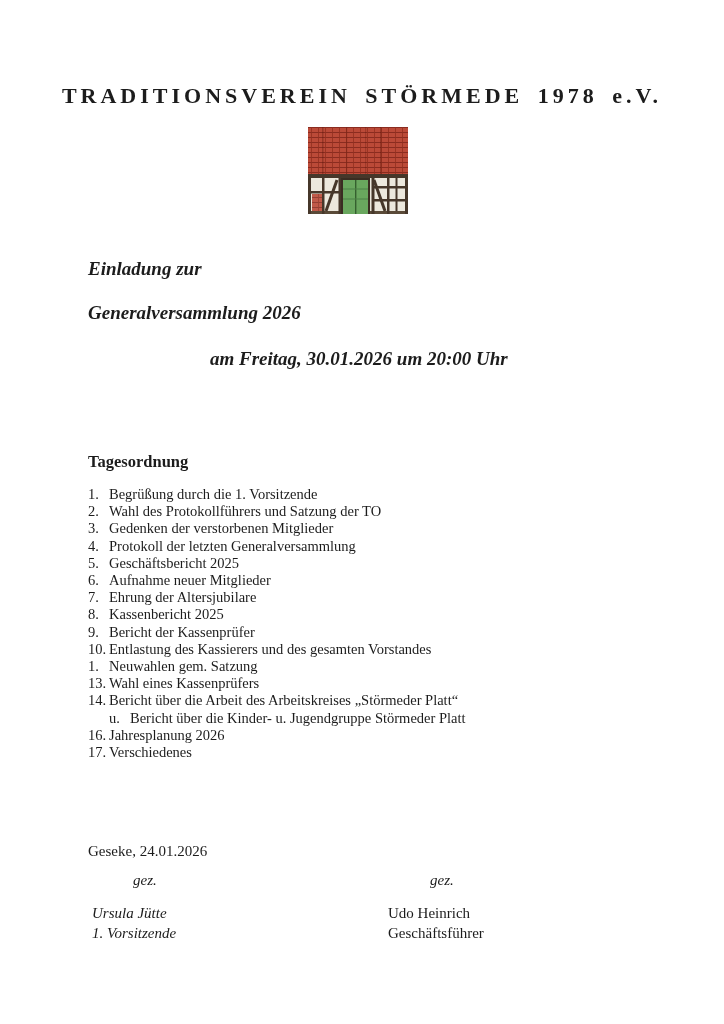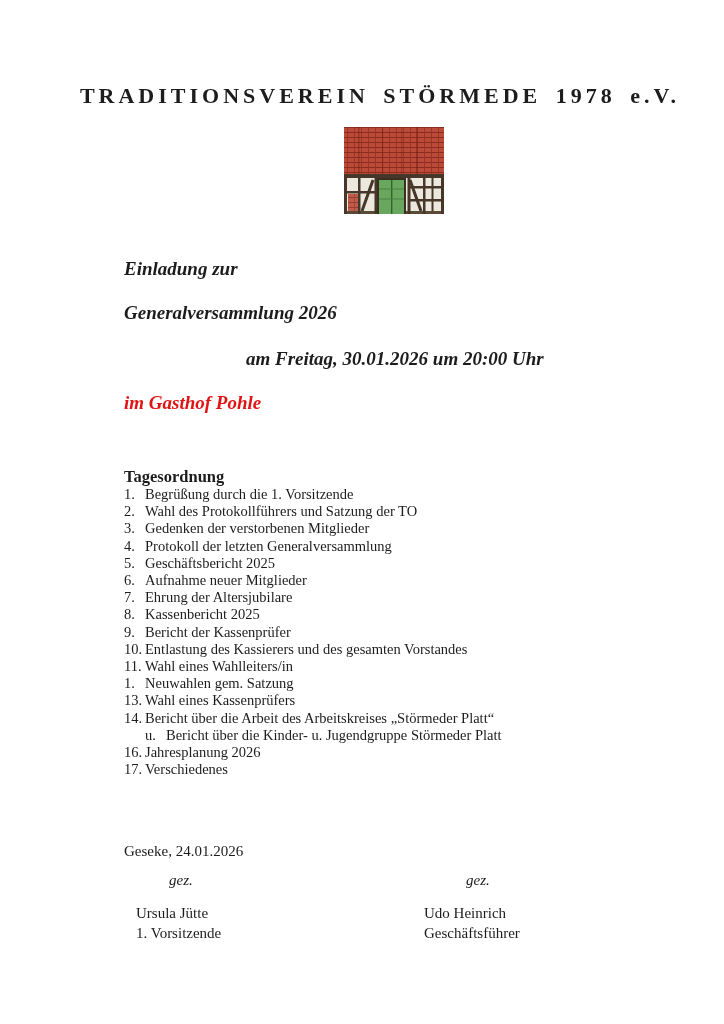--- a/index.html
+++ b/index.html
@@ -9,21 +9,20 @@
     color: #1c1c1c;
     width: 724px;
     height: 1024px;
     position: relative;
     overflow: hidden;
   }
   .page {
     position: absolute;
     inset: 0;
     background: #ffffff;
-    margin-left: 36px;
   }
   .title {
     position: absolute;
     top: 83px;
     left: 0;
     right: 0;
     text-align: center;
     font-size: 22px;
     font-weight: bold;
     letter-spacing: 4px;
@@ -44,21 +43,21 @@
     font-weight: bold;
     font-style: italic;
     white-space: nowrap;
   }
   .inv1 { top: 258px; }
   .inv2 { top: 302px; }
   .inv3 { top: 348px; left: 210px; }
   .inv4 { top: 392px; color: #e01414; }
   .agenda-heading {
     position: absolute;
-    top: 467px;
+    top: 452px;
     left: 88px;
     font-size: 16.5px;
     font-weight: bold;
   }
   .agenda {
     position: absolute;
     top: 486px;
     left: 88px;
     right: 30px;
     font-size: 14.5px;
@@ -81,21 +80,21 @@
     font-style: italic;
   }
   .gez-left { left: 133px; }
   .gez-right { left: 430px; }
   .sig {
     position: absolute;
     top: 904px;
     font-size: 15px;
     line-height: 19.5px;
   }
-  .sig-left { left: 100px; }
+  .sig-left { left: 92px; font-style: italic; }
   .sig-right { left: 388px; }
 </style>
 </head>
 <body>
 
 <div class="page">
 
   <h1 class="title">TRADITIONSVEREIN STÖRMEDE 1978 e.V.</h1>
 
   <div class="logo">
@@ -137,21 +136,20 @@
       <line x1="35" y1="62" x2="60" y2="62" stroke="#4c8046" stroke-width="1"></line>
       <line x1="35" y1="72" x2="60" y2="72" stroke="#4c8046" stroke-width="1"></line>
 
       <rect x="4" y="67" width="10" height="17" fill="url(#brick)" opacity="0.9"></rect>
     </svg>
   </div>
 
   <p class="inv inv1">Einladung zur</p>
   <p class="inv inv2">Generalversammlung 2026</p>
   <p class="inv inv3">am Freitag, 30.01.2026 um 20:00 Uhr</p>
-  <p class="inv inv4">im Gasthof Pohle</p>
 
   <h2 class="agenda-heading">Tagesordnung</h2>
 
   <div class="agenda">
     <div class="row">
         <span class="num">1.</span>
         <span class="txt">Begrüßung durch die 1. Vorsitzende</span>
       </div>
     <div class="row">
         <span class="num">2.</span>
@@ -181,24 +179,20 @@
         <span class="num">8.</span>
         <span class="txt">Kassenbericht 2025</span>
       </div>
     <div class="row">
         <span class="num">9.</span>
         <span class="txt">Bericht der Kassenprüfer</span>
       </div>
     <div class="row">
         <span class="num">10.</span>
         <span class="txt">Entlastung des Kassierers und des gesamten Vorstandes</span>
-      </div>
-    <div class="row">
-        <span class="num">11.</span>
-        <span class="txt">Wahl eines Wahlleiters/in</span>
       </div>
     <div class="row">
         <span class="num">1.</span>
         <span class="txt">Neuwahlen gem. Satzung</span>
       </div>
     <div class="row">
         <span class="num">13.</span>
         <span class="txt">Wahl eines Kassenprüfers</span>
       </div>
     <div class="row">

